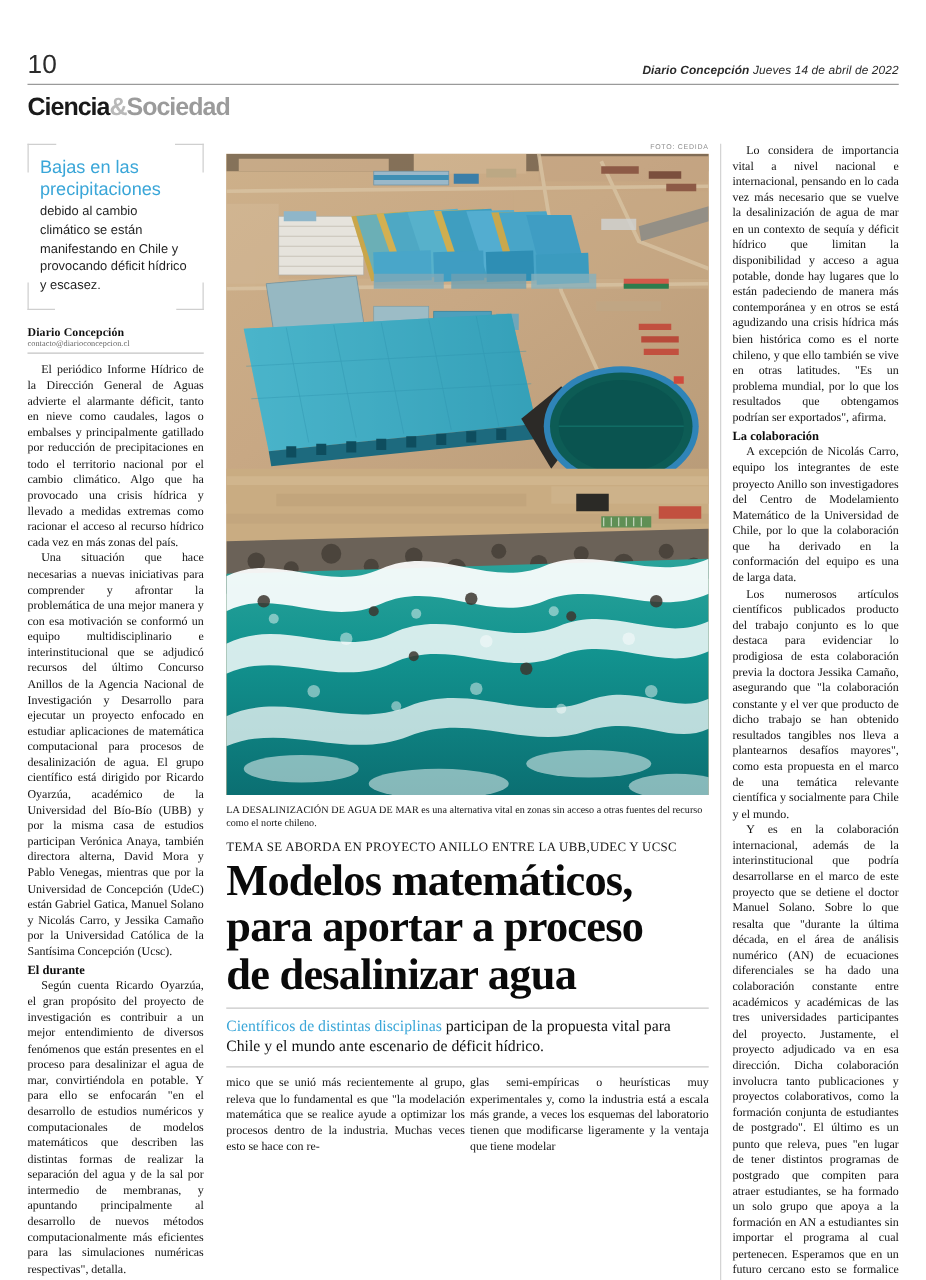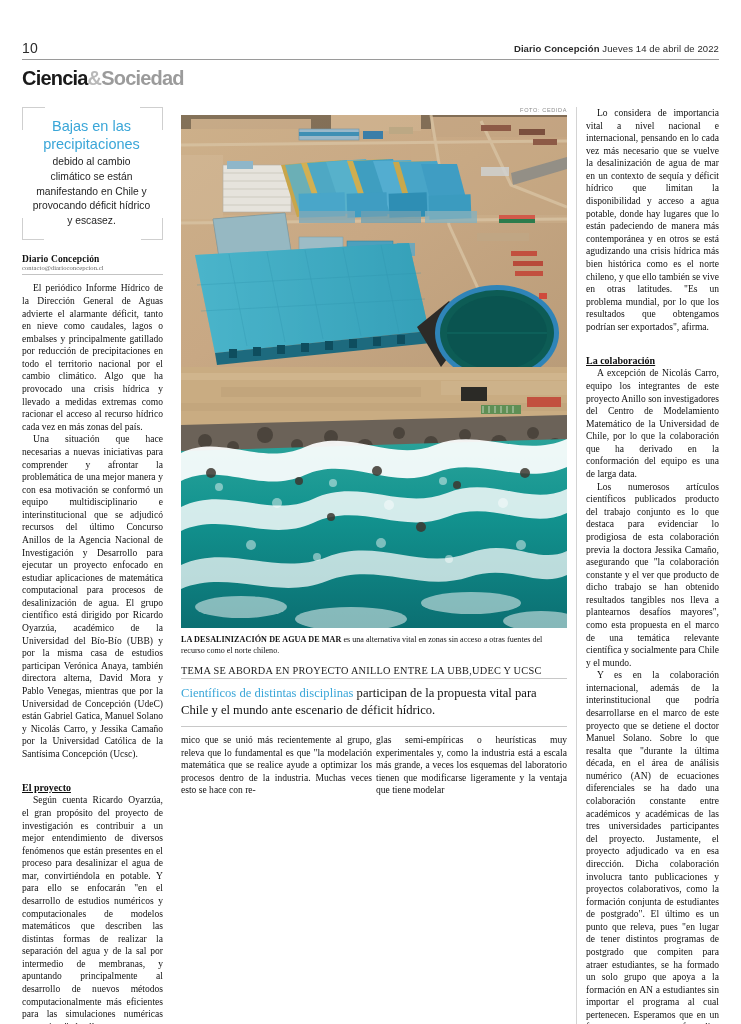--- a/index.html
+++ b/index.html
@@ -24,31 +24,32 @@
   
   .top-header {
     display: flex;
     align-items: flex-end;
     justify-content: space-between;
     padding-bottom: 3px;
     border-bottom: 1px solid #9a9a9a;
   }
   .folio {
     font-family: "Liberation Sans", sans-serif;
-    font-size: 14px;
+    font-size: 21px;
     font-weight: 400;
     color: #2b2b2b;
     letter-spacing: 0.2px;
   }
   .header-right {
     font-family: "Liberation Sans", sans-serif;
     font-size: 9.5px;
     color: #2b2b2b;
     letter-spacing: 0.1px;
     padding-bottom: 2px;
+    font-style: italic;
   }
   .header-right .brand { font-weight: bold; }
 
   
   .masthead {
     margin-top: 8px;
     font-family: "Liberation Sans", sans-serif;
     font-size: 20px;
     font-weight: bold;
     letter-spacing: -0.8px;
@@ -69,21 +70,20 @@
   .col-left   { width: 150px; flex: 0 0 150px; padding-right: 9px; }
   .col-center { width: 404px; flex: 0 0 404px; padding: 0 9px; }
   .col-right  { width: 143px; flex: 0 0 143px; padding-left: 9px;
                 border-left: 1px solid #d4d4d4; }
 
   
   .hl-box {
     position: relative;
     padding: 11px 12px 12px 10px;
     margin-bottom: 14px;
-    text-align: center;
   }
   .hl-box::before, .hl-box::after {
     content: "";
     position: absolute;
     width: 22px; height: 22px;
     border: 1px solid #cfcfcf;
   }
   .hl-box::before { top: 0; left: 0; border-right: none; border-bottom: none; }
   .hl-box::after  { top: 0; right: 0; border-left: none; border-bottom: none; }
   .hl-corner-bl, .hl-corner-br {
@@ -137,24 +137,23 @@
     text-indent: 11px;
     hyphens: auto;
     -webkit-hyphens: auto;
     color: #101010;
   }
   .body-text p.no-indent { text-indent: 0; }
   .subhead {
     font-family: "Liberation Serif", serif;
     font-weight: bold;
     font-size: 10px;
-    margin-top: 22px;
+    margin-top: 3px;
     margin-bottom: 1px;
     color: #0d0d0d;
-    text-decoration: underline;
   }
 
   
   .photo-credit {
     font-family: "Liberation Sans", sans-serif;
     font-size: 5.6px;
     color: #8d8d8d;
     letter-spacing: 0.6px;
     text-align: right;
     margin-bottom: 2px;
@@ -168,21 +167,21 @@
   }
   .photo svg { display: block; width: 100%; height: 100%; }
 
   .caption {
     font-family: "Liberation Serif", serif;
     font-size: 8.1px;
     line-height: 1.38;
     margin-top: 6px;
     color: #111;
   }
-  .caption b { font-weight: bold; letter-spacing: 0.1px; }
+  .caption b { font-weight: normal; letter-spacing: 0.1px; }
 
   .kicker {
     font-family: Liberation Serif, serif;
     font-size: 10.3px;
     letter-spacing: 0.25px;
     margin-top: 9px;
     margin-bottom: 2px;
     color: #1a1a1a;
   }
 
@@ -242,21 +241,21 @@
       </div>
 
       <div class="byline">
         <div class="byline-name">Diario Concepción</div>
         <div class="byline-mail">contacto@diarioconcepcion.cl</div>
       </div>
 
       <div class="body-text">
         <p>El periódico Informe Hídrico de la Dirección General de Aguas advierte el alarmante déficit, tanto en nieve como caudales, lagos o embalses y principalmente gatillado por reducción de precipitaciones en todo el territorio nacional por el cambio climático. Algo que ha provocado una crisis hídrica y llevado a medidas extremas como racionar el acceso al recurso hídrico cada vez en más zonas del país.</p>
         <p>Una situación que hace necesarias a nuevas iniciativas para comprender y afrontar la problemática de una mejor manera y con esa motivación se conformó un equipo multidisciplinario e interinstitucional que se adjudicó recursos del último Concurso Anillos de la Agencia Nacional de Investigación y Desarrollo para ejecutar un proyecto enfocado en estudiar aplicaciones de matemática computacional para procesos de desalinización de agua. El grupo científico está dirigido por Ricardo Oyarzúa, académico de la Universidad del Bío-Bío (UBB) y por la misma casa de estudios participan Verónica Anaya, también directora alterna, David Mora y Pablo Venegas, mientras que por la Universidad de Concepción (UdeC) están Gabriel Gatica, Manuel Solano y Nicolás Carro, y Jessika Camaño por la Universidad Católica de la Santísima Concepción (Ucsc).</p>
-        <div class="subhead">El proyecto</div>
+        <div class="subhead">El durante</div>
         <p>Según cuenta Ricardo Oyarzúa, el gran propósito del proyecto de investigación es contribuir a un mejor entendimiento de diversos fenómenos que están presentes en el proceso para desalinizar el agua de mar, convirtiéndola en potable. Y para ello se enfocarán "en el desarrollo de estudios numéricos y computacionales de modelos matemáticos que describen las distintas formas de realizar la separación del agua y de la sal por intermedio de membranas, y apuntando principalmente al desarrollo de nuevos métodos computacionalmente más eficientes para las simulaciones numéricas respectivas", detalla.</p>
 
       </div>
     </div>
 
     <div class="col-center">
 
       <div class="photo-credit">FOTO: CEDIDA</div>
 
       <div class="photo">
@@ -485,20 +484,25 @@
           </g>
         </svg>
       </div>
 
       <div class="caption">
         <b>LA DESALINIZACIÓN DE AGUA  DE MAR</b><span> es una alternativa vital en zonas sin acceso a otras fuentes del recurso como el norte chileno.</span>
       </div>
 
       <div class="kicker">TEMA SE ABORDA EN PROYECTO ANILLO ENTRE LA UBB,UDEC Y UCSC</div>
 
+      <h1 class="headline">
+        <span>Modelos matemáticos,</span><br>
+        <span>para aportar a proceso</span><br>
+        <span>de </span><span class="bold">desalinizar agua</span>
+      </h1>
 
       <div class="deck-rule"></div>
       <div class="deck">
         <span class="lead">Científicos de distintas disciplinas</span><span> participan de la propuesta vital para Chile y el mundo ante escenario de déficit hídrico.</span>
       </div>
 
       <div class="bottom-rule two-col">
         <div class="body-text">
           <p class="no-indent">mico que se unió más recientemente al grupo, releva que lo fundamental es que "la modelación matemática que se realice ayude a optimizar los procesos dentro de la industria. Muchas veces esto se hace con re-</p>
         </div>

